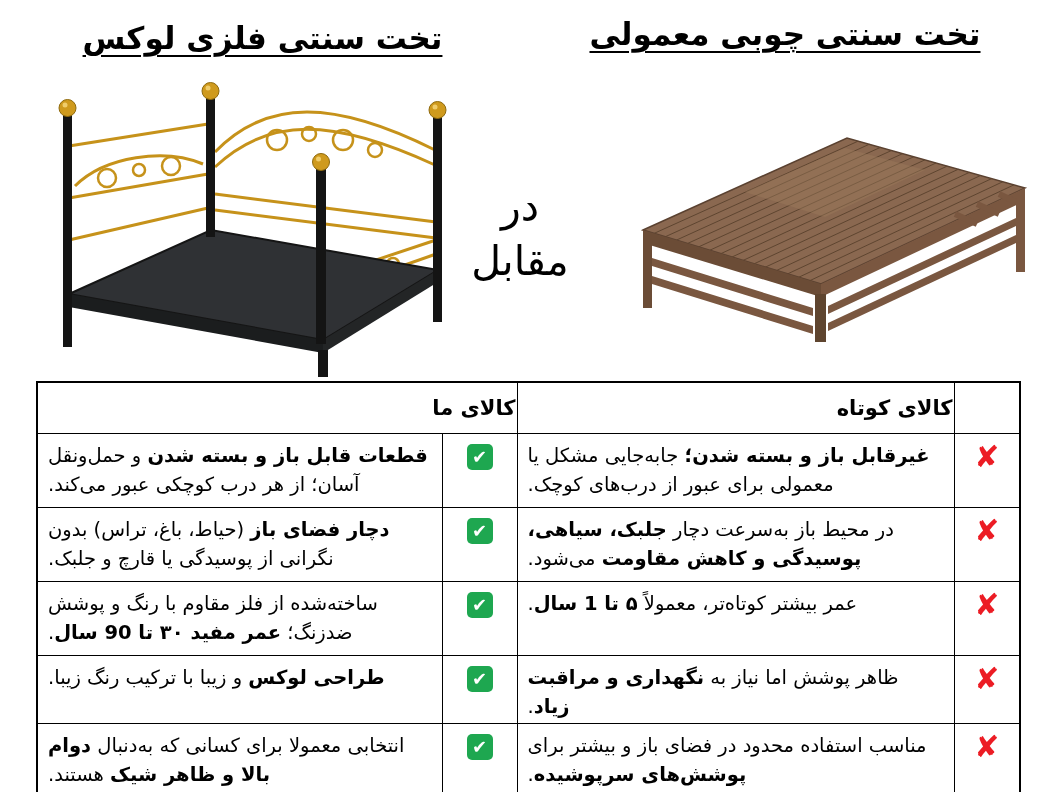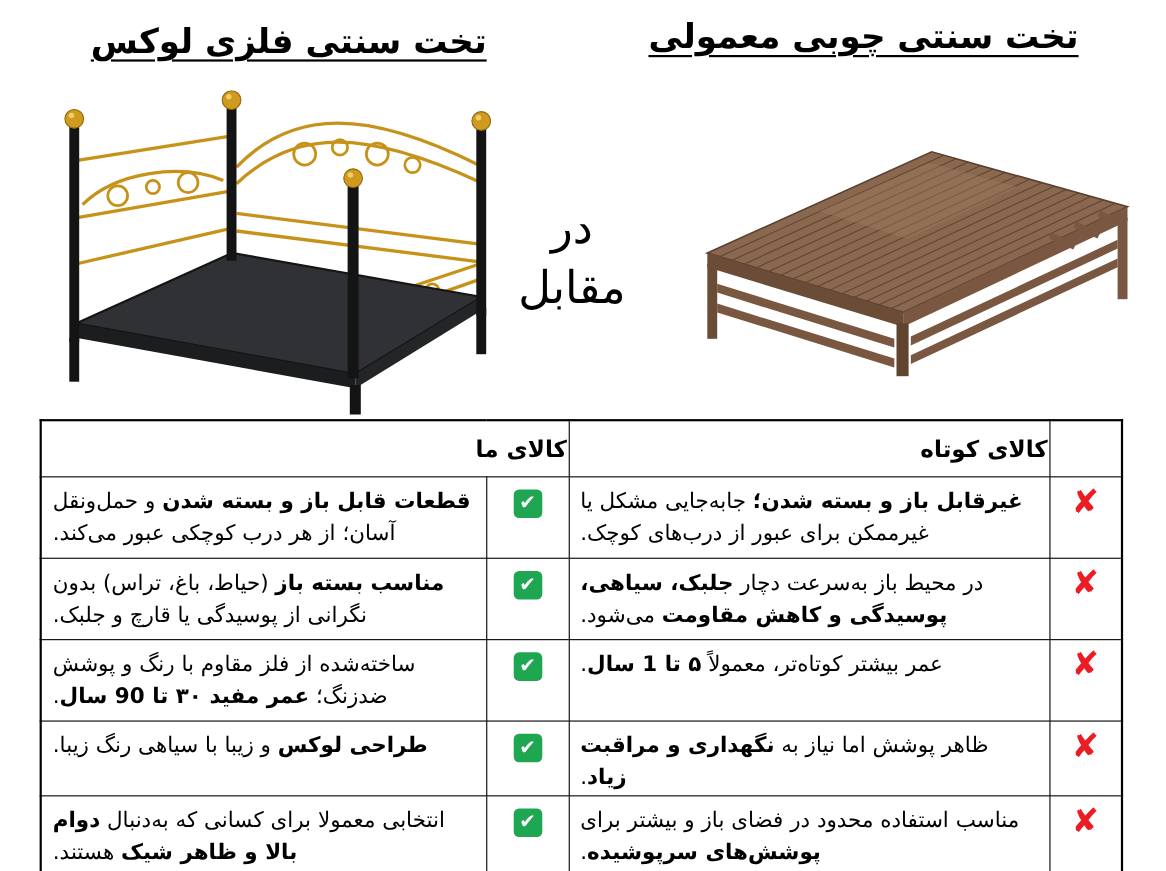--- a/index.html
+++ b/index.html
@@ -154,41 +154,41 @@
     <thead>
       <tr>
         <th></th>
         <th>کالای کوتاه</th>
         <th colspan="2">کالای ما</th>
       </tr>
     </thead>
     <tbody>
         <tr>
           <td class="ind"><span class="cross">✘</span></td>
-          <td><span class="b">غیرقابل باز و بسته شدن؛</span><span> جابه‌جایی مشکل یا غیرممکن برای عبور از درب‌های کوچک.</span></td>
+          <td><span class="b">غیرقابل باز و بسته شدن؛</span><span> جابه‌جایی مشکل یا معمولی برای عبور از درب‌های کوچک.</span></td>
           <td class="ind"><span class="checkbox">✔</span></td>
           <td><span class="b">قطعات قابل باز و بسته شدن</span><span> و حمل‌ونقل آسان؛ از هر درب کوچکی عبور می‌کند.</span></td>
         </tr>
         <tr>
           <td class="ind"><span class="cross">✘</span></td>
           <td><span>در محیط باز به‌سرعت دچار </span><span class="b">جلبک، سیاهی، پوسیدگی و کاهش مقاومت</span><span> می‌شود.</span></td>
           <td class="ind"><span class="checkbox">✔</span></td>
-          <td><span class="b">مناسب بسته باز</span><span> (حیاط، باغ، تراس) بدون نگرانی از پوسیدگی یا قارچ و جلبک.</span></td>
+          <td><span class="b">دچار فضای باز</span><span> (حیاط، باغ، تراس) بدون نگرانی از پوسیدگی یا قارچ و جلبک.</span></td>
         </tr>
         <tr>
           <td class="ind"><span class="cross">✘</span></td>
           <td><span>عمر بیشتر کوتاه‌تر، معمولاً </span><span class="b">۵ تا 1 سال</span><span>.</span></td>
           <td class="ind"><span class="checkbox">✔</span></td>
           <td><span>ساخته‌شده از فلز مقاوم با رنگ و پوشش ضدزنگ؛ </span><span class="b">عمر مفید ۳۰ تا 90 سال</span><span>.</span></td>
         </tr>
         <tr>
           <td class="ind"><span class="cross">✘</span></td>
           <td><span>ظاهر پوشش اما نیاز به </span><span class="b">نگهداری و مراقبت زیاد</span><span>.</span></td>
           <td class="ind"><span class="checkbox">✔</span></td>
-          <td><span class="b">طراحی لوکس</span><span> و زیبا با سیاهی رنگ زیبا.</span></td>
+          <td><span class="b">طراحی لوکس</span><span> و زیبا با ترکیب رنگ زیبا.</span></td>
         </tr>
         <tr>
           <td class="ind"><span class="cross">✘</span></td>
           <td><span>مناسب استفاده محدود در فضای باز و بیشتر برای </span><span class="b">پوشش‌های سرپوشیده</span><span>.</span></td>
           <td class="ind"><span class="checkbox">✔</span></td>
           <td><span>انتخابی معمولا برای کسانی که به‌دنبال </span><span class="b">دوام بالا و ظاهر شیک</span><span> هستند.</span></td>
         </tr>
       </tbody>
   </table>
 

